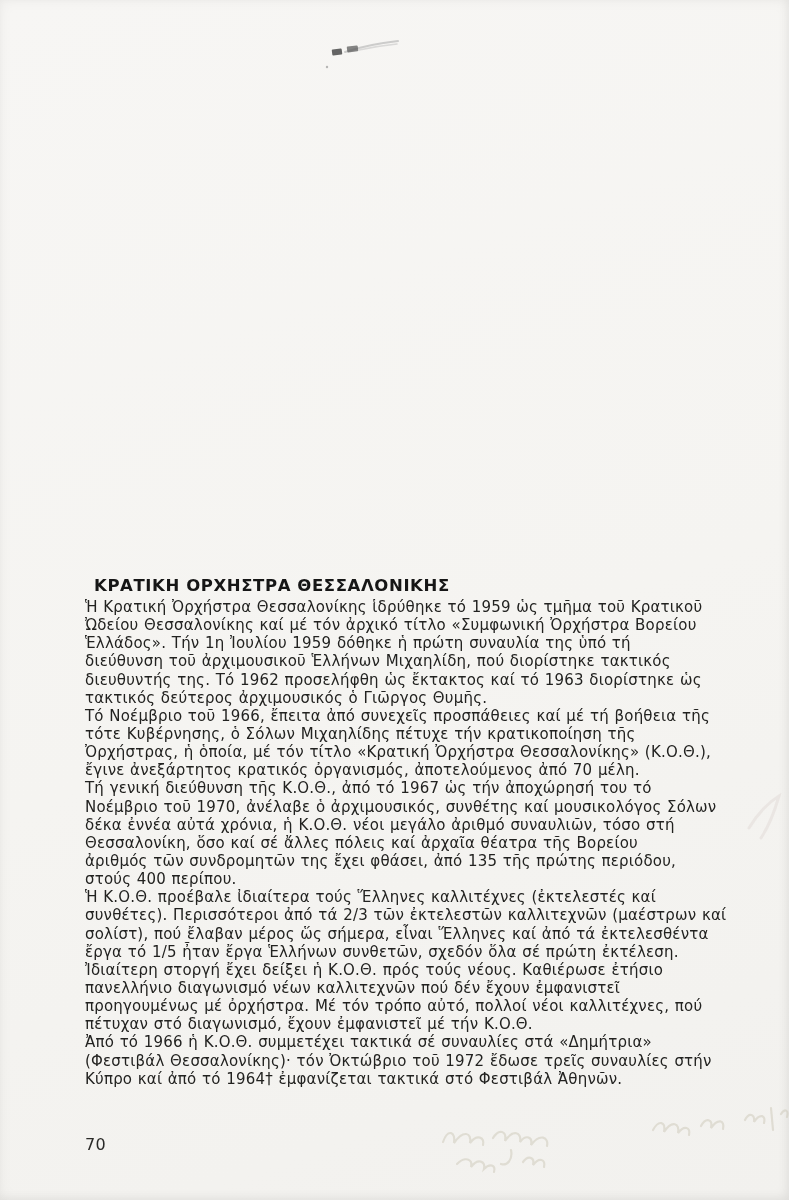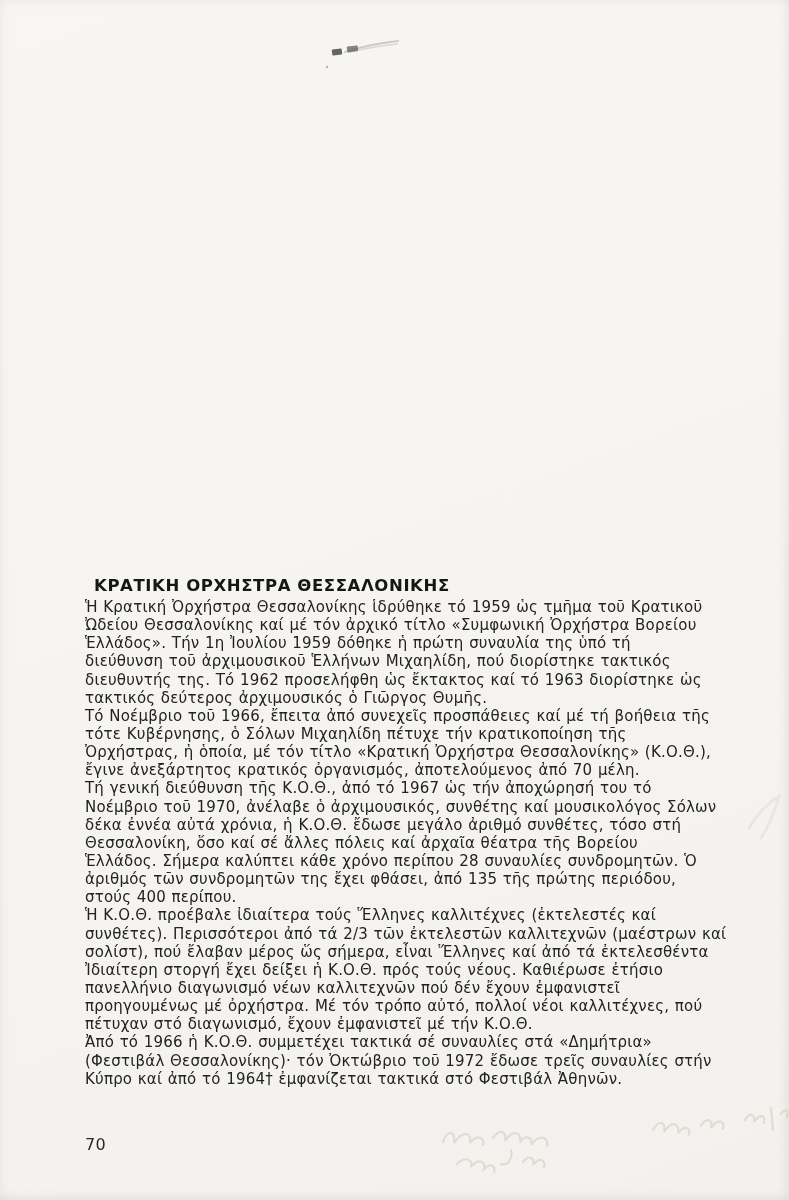--- a/index.html
+++ b/index.html
@@ -78,37 +78,37 @@
       <div class="paragraph">
         <div class="text-line">Ἡ Κρατική Ὀρχήστρα Θεσσαλονίκης ἱδρύθηκε τό 1959 ὡς τμῆμα τοῦ Κρατικοῦ</div>
         <div class="text-line">Ὠδείου Θεσσαλονίκης καί μέ τόν ἀρχικό τίτλο «Συμφωνική Ὀρχήστρα Βορείου</div>
         <div class="text-line">Ἑλλάδος». Τήν 1η Ἰουλίου 1959 δόθηκε ἡ πρώτη συναυλία της ὑπό τή</div>
         <div class="text-line">διεύθυνση τοῦ ἀρχιμουσικοῦ Ἑλλήνων Μιχαηλίδη, πού διορίστηκε τακτικός</div>
         <div class="text-line">διευθυντής της. Τό 1962 προσελήφθη ὡς ἔκτακτος καί τό 1963 διορίστηκε ὡς</div>
         <div class="text-line">τακτικός δεύτερος ἀρχιμουσικός ὁ Γιῶργος Θυμῆς.</div>
       </div>
       <div class="paragraph">
         <div class="text-line">Τό Νοέμβριο τοῦ 1966, ἔπειτα ἀπό συνεχεῖς προσπάθειες καί μέ τή βοήθεια τῆς</div>
-        <div class="text-line">τότε Κυβέρνησης, ὁ Σόλων Μιχαηλίδη πέτυχε τήν κρατικοποίηση τῆς</div>
+        <div class="text-line">τότε Κυβέρνησης, ὁ Σόλων Μιχαηλίδης πέτυχε τήν κρατικοποίηση τῆς</div>
         <div class="text-line">Ὀρχήστρας, ἡ ὁποία, μέ τόν τίτλο «Κρατική Ὀρχήστρα Θεσσαλονίκης» (Κ.Ο.Θ.),</div>
         <div class="text-line">ἔγινε ἀνεξάρτητος κρατικός ὀργανισμός, ἀποτελούμενος ἀπό 70 μέλη.</div>
       </div>
       <div class="paragraph">
         <div class="text-line">Τή γενική διεύθυνση τῆς Κ.Ο.Θ., ἀπό τό 1967 ὡς τήν ἀποχώρησή του τό</div>
         <div class="text-line">Νοέμβριο τοῦ 1970, ἀνέλαβε ὁ ἀρχιμουσικός, συνθέτης καί μουσικολόγος Σόλων</div>
-        <div class="text-line">δέκα ἐννέα αὐτά χρόνια, ἡ Κ.Ο.Θ. ἔδωσε μεγάλο ἀριθμό συνθέτες, τόσο στή</div>
+        <div class="text-line">δέκα ἐννέα αὐτά χρόνια, ἡ Κ.Ο.Θ. νέοι μεγάλο ἀριθμό συναυλιῶν, τόσο στή</div>
         <div class="text-line">Θεσσαλονίκη, ὅσο καί σέ ἄλλες πόλεις καί ἀρχαῖα θέατρα τῆς Βορείου</div>
-        <div class="text-line">Ἑλλάδος. Σήμερα καλύπτει κάθε χρόνο περίπου 28 συναυλίες συνδρομητῶν. Ὁ</div>
         <div class="text-line">ἀριθμός τῶν συνδρομητῶν της ἔχει φθάσει, ἀπό 135 τῆς πρώτης περιόδου,</div>
         <div class="text-line">στούς 400 περίπου.</div>
       </div>
       <div class="paragraph">
         <div class="text-line">Ἡ Κ.Ο.Θ. προέβαλε ἰδιαίτερα τούς Ἕλληνες καλλιτέχνες (ἐκτελεστές καί</div>
         <div class="text-line">συνθέτες). Περισσότεροι ἀπό τά 2/3 τῶν ἐκτελεστῶν καλλιτεχνῶν (μαέστρων καί</div>
         <div class="text-line">σολίστ), πού ἔλαβαν μέρος ὥς σήμερα, εἶναι Ἕλληνες καί ἀπό τά ἐκτελεσθέντα</div>
+        <div class="text-line">ἔργα τό 1/5 ἦταν ἔργα Ἑλλήνων συνθετῶν, σχεδόν ὅλα σέ πρώτη ἐκτέλεση.</div>
       </div>
       <div class="paragraph">
         <div class="text-line">Ἰδιαίτερη στοργή ἔχει δείξει ἡ Κ.Ο.Θ. πρός τούς νέους. Καθιέρωσε ἐτήσιο</div>
         <div class="text-line">πανελλήνιο διαγωνισμό νέων καλλιτεχνῶν πού δέν ἔχουν ἐμφανιστεῖ</div>
         <div class="text-line">προηγουμένως μέ ὀρχήστρα. Μέ τόν τρόπο αὐτό, πολλοί νέοι καλλιτέχνες, πού</div>
         <div class="text-line">πέτυχαν στό διαγωνισμό, ἔχουν ἐμφανιστεῖ μέ τήν Κ.Ο.Θ.</div>
       </div>
       <div class="paragraph">
         <div class="text-line">Ἀπό τό 1966 ἡ Κ.Ο.Θ. συμμετέχει τακτικά σέ συναυλίες στά «Δημήτρια»</div>
         <div class="text-line">(Φεστιβάλ Θεσσαλονίκης)· τόν Ὀκτώβριο τοῦ 1972 ἔδωσε τρεῖς συναυλίες στήν</div>

